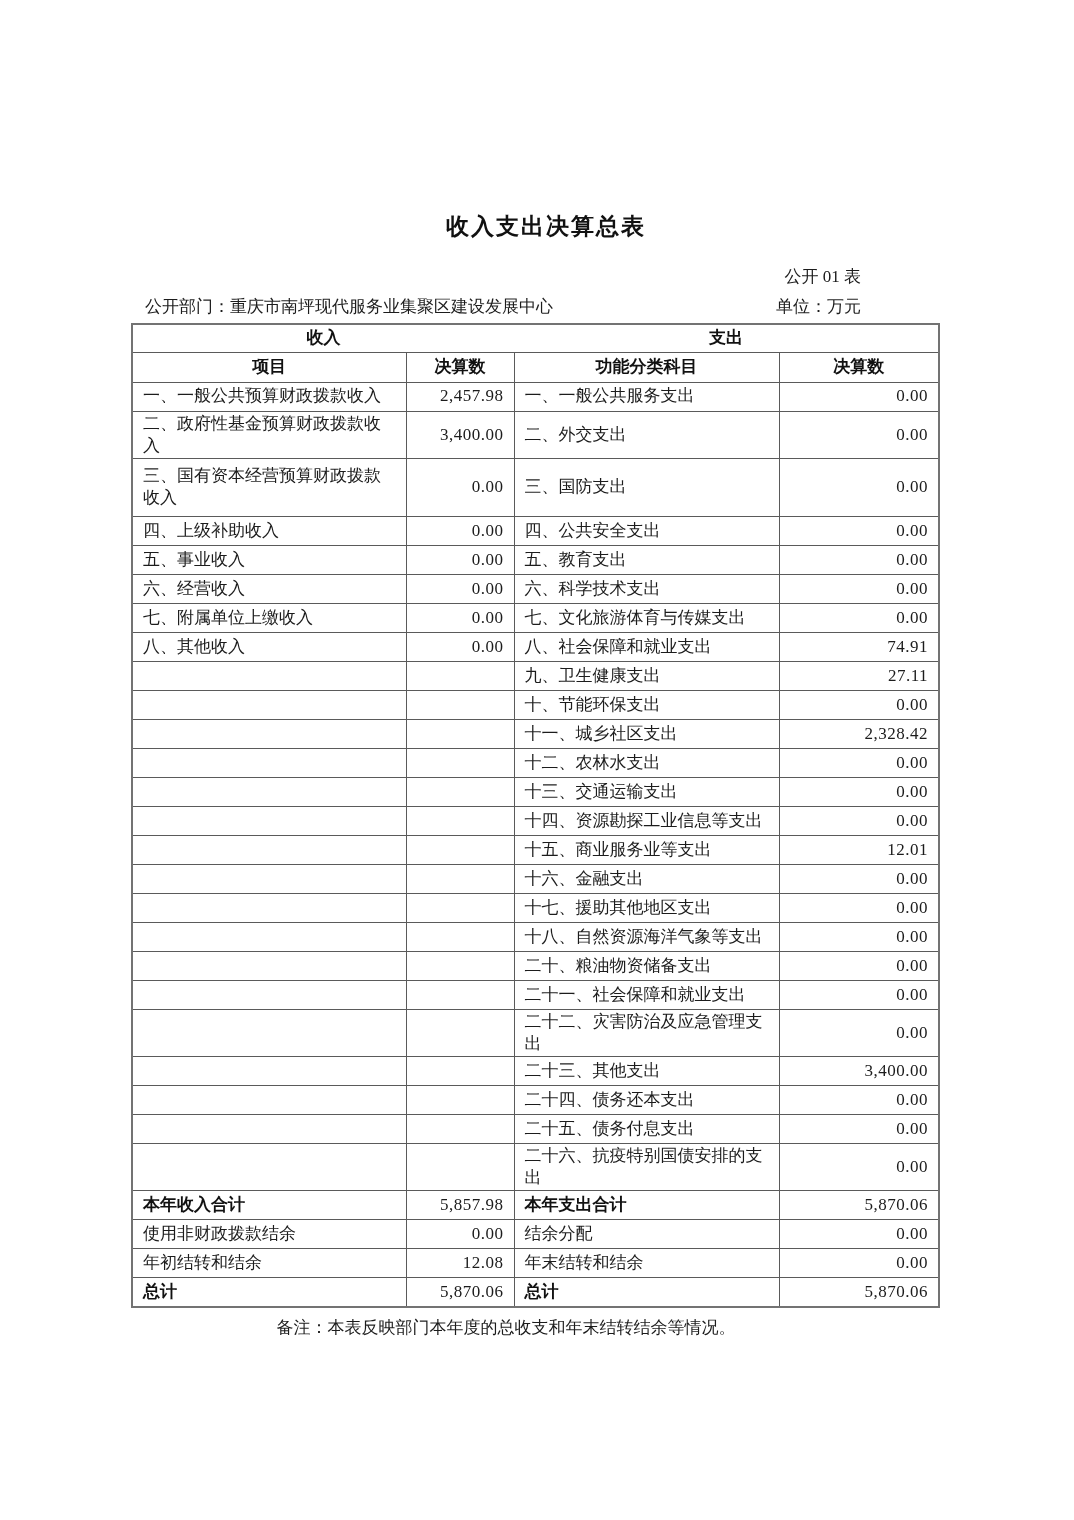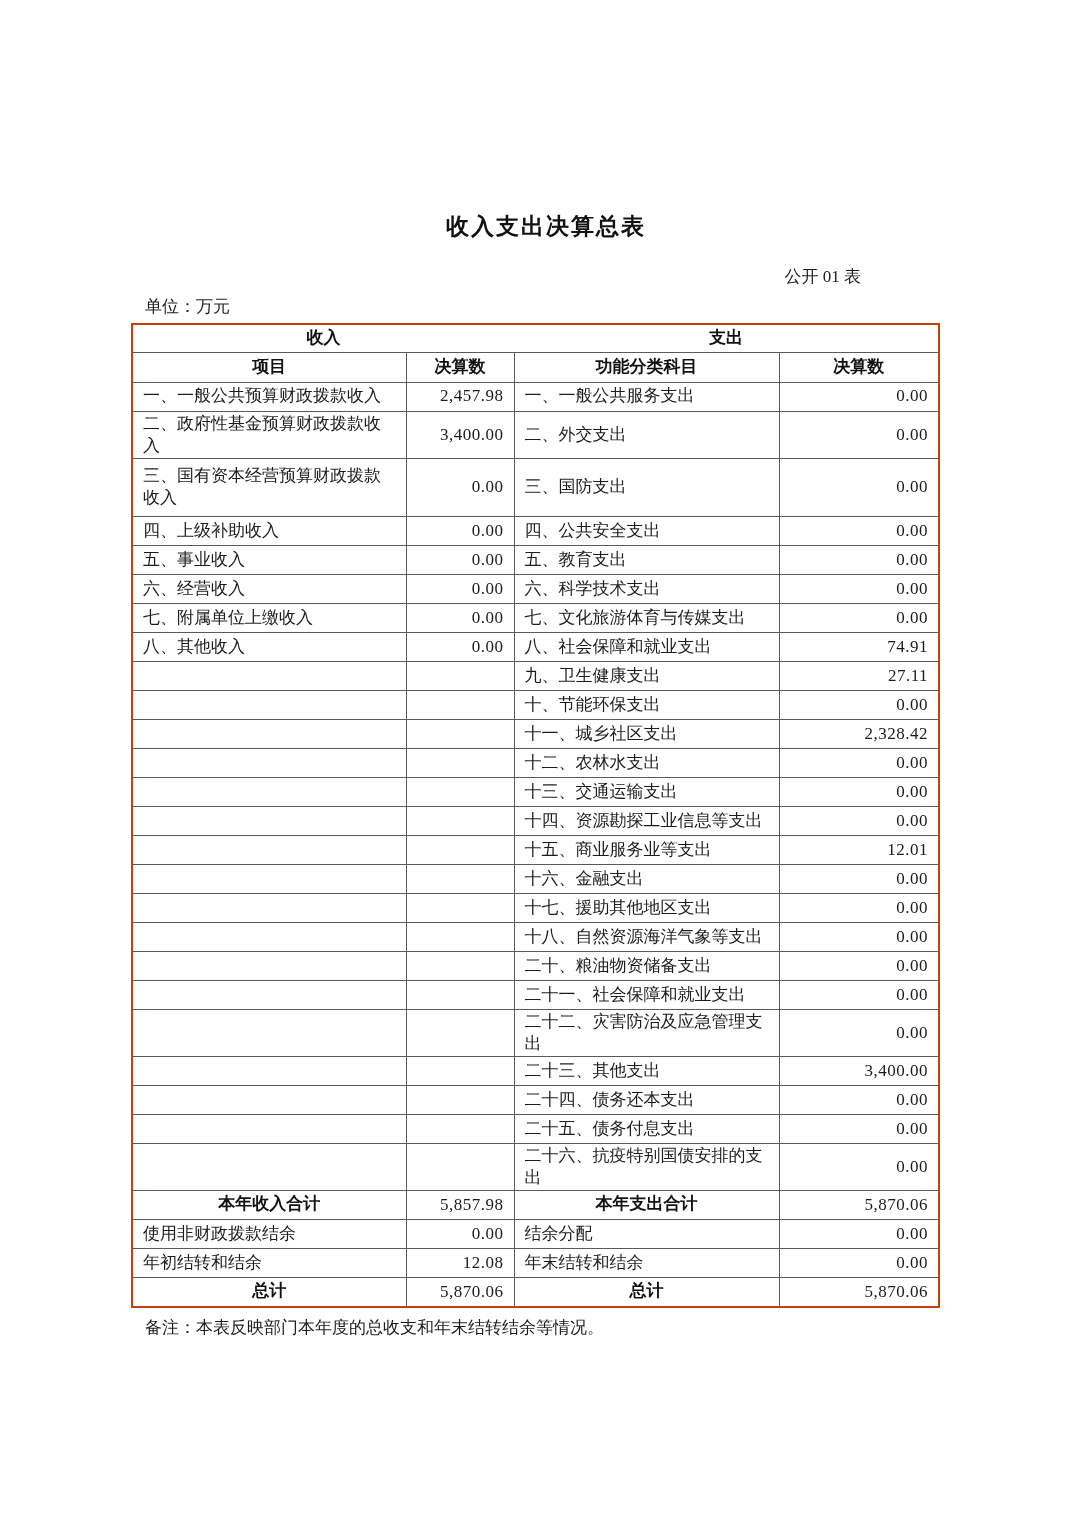--- a/index.html
+++ b/index.html
@@ -40,21 +40,21 @@
     margin-top:8px;
     padding-left:14px;
     padding-right:6px;
   }
 
   table.budget {
     margin-top:5px;
     width:807px;
     border-collapse:collapse;
     table-layout:fixed;
-    border:2px solid #c2410c;
+    border:2px solid #737373;
   }
   table.budget th, table.budget td {
     border:1px solid #5a5a5a;
     font-size:17px;
     line-height:1.3;
     padding:1px 10px;
     overflow:hidden;
     vertical-align:middle;
   }
   table.budget th {
@@ -66,45 +66,47 @@
   tr.group-header { height:28px; }
   tr.group-header th:first-child { border-right:none; }
   tr.group-header th:last-child  { border-left:none; }
   tr.col-header { height:30px; }
   tbody tr { height:29px; }
   tbody tr.tall { height:58px; }
 
   td.item  { text-align:left; }
   td.value { text-align:right; letter-spacing:0.5px; }
   td.label-total {
-    text-align:center;
-    font-family:Liberation Mono, monospace;
+    text-align:left;
+    font-family:Liberation Serif, serif;
     font-weight:bold;
     color:#111;
   }
   td.label-indent { text-align:left; padding-left:46px; }
 
   .note {
     margin-top:9px;
     padding-left:14px;
     line-height:22px;
+    text-align:center;
   }
 </style>
 </head>
 <body>
 
 <div class="page">
 
   <h1 class="doc-title">收入支出决算总表</h1>
 
   <div class="content">
 
     <div class="sheet-line">公开 01 表</div>
 
     <div class="dept-line">
+      <span><span>公开部门：</span><span>重庆市南坪现代服务业集聚区建设发展中心</span></span>
       <span>单位：万元</span>
     </div>
 
     <table class="budget">
       <colgroup>
         <col style="width:274px">
         <col style="width:108px">
         <col style="width:265px">
         <col style="width:160px">
       </colgroup>

